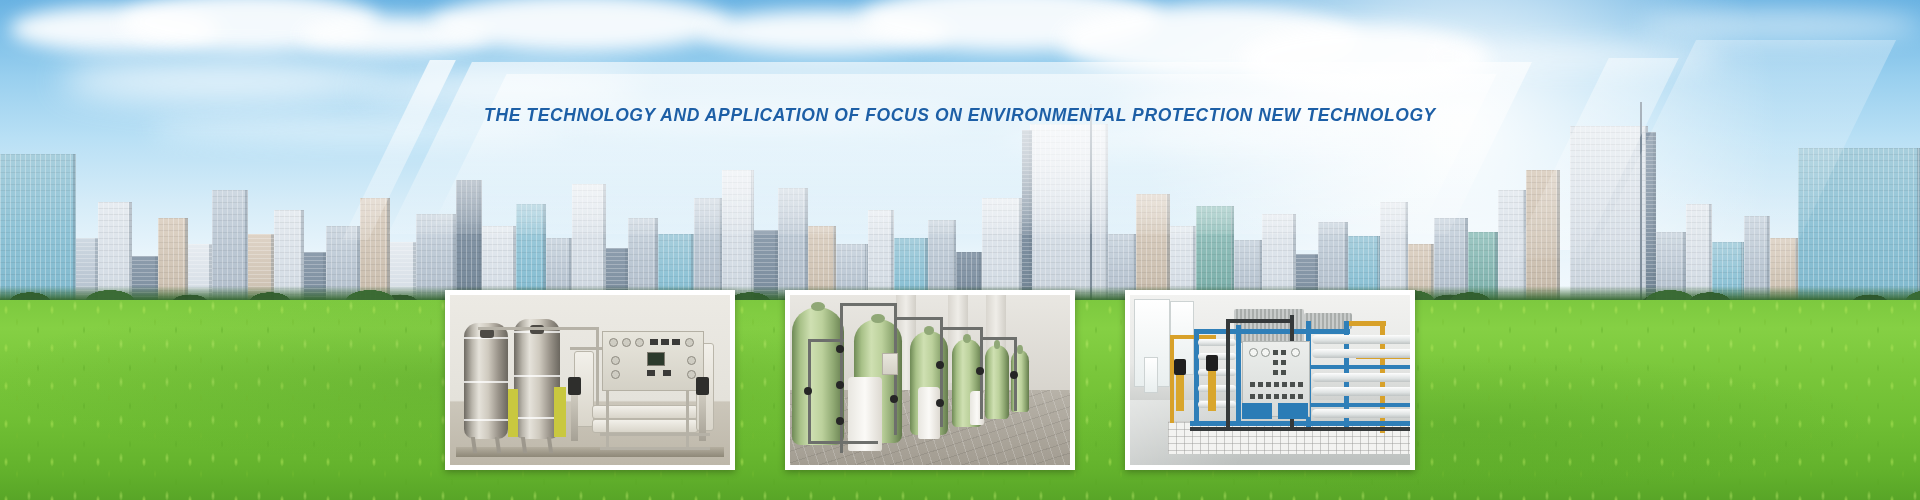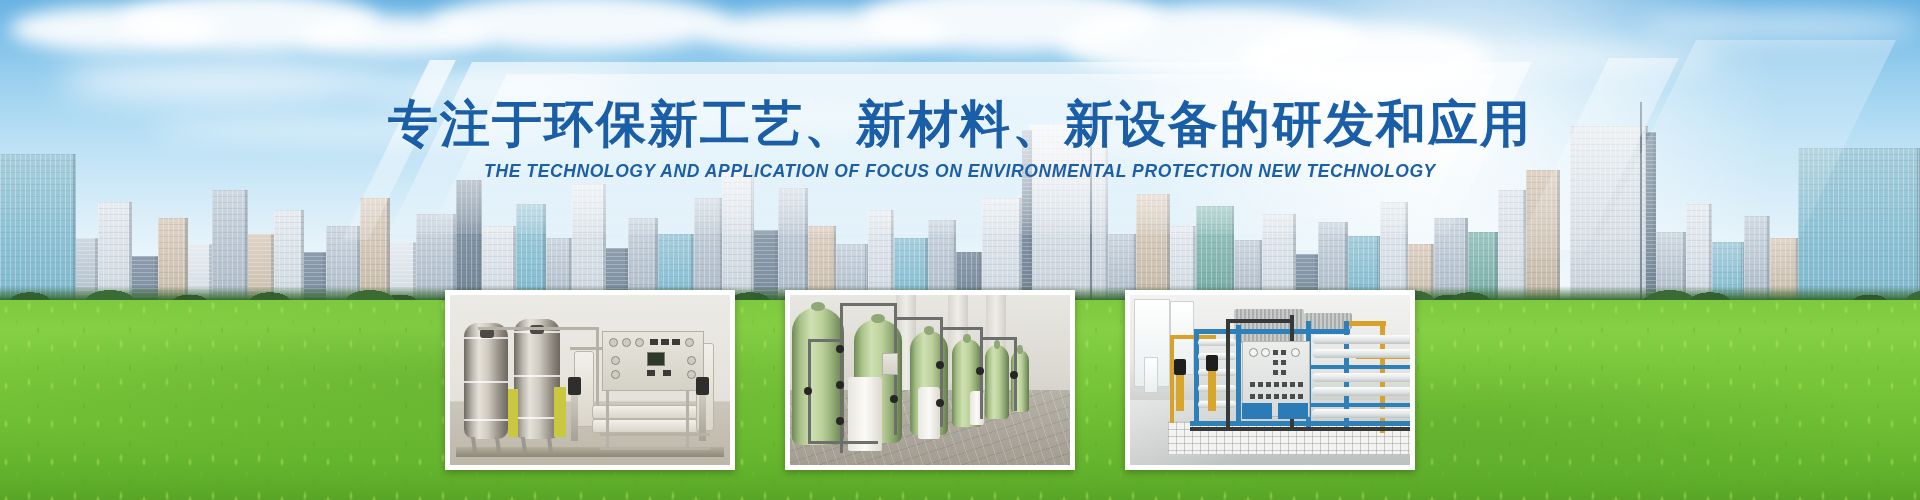--- a/index.html
+++ b/index.html
@@ -380,21 +380,20 @@
     <div class="grass-shade"></div>
   </div>
 
   <div class="panel-stripe"></div>
   <div class="glass-panel panel-a"></div>
   <div class="glass-panel panel-b"></div>
   <div class="panel-stripe2"></div>
   <div class="panel-stripe3"></div>
 
   <div class="text-block">
-    <div class="headline">专注于环保新工艺、新材料、新设备的研发和应用</div>
     <div class="subline-en">THE TECHNOLOGY AND APPLICATION OF FOCUS ON ENVIRONMENTAL PROTECTION NEW TECHNOLOGY</div>
   </div>
 
   <div class="photos">
 
     <div class="photo p1">
       <div class="inner">
         <div class="base-plate"></div>
 
         <div class="tank-ss" style="left:14px;width:44px;height:116px;">

